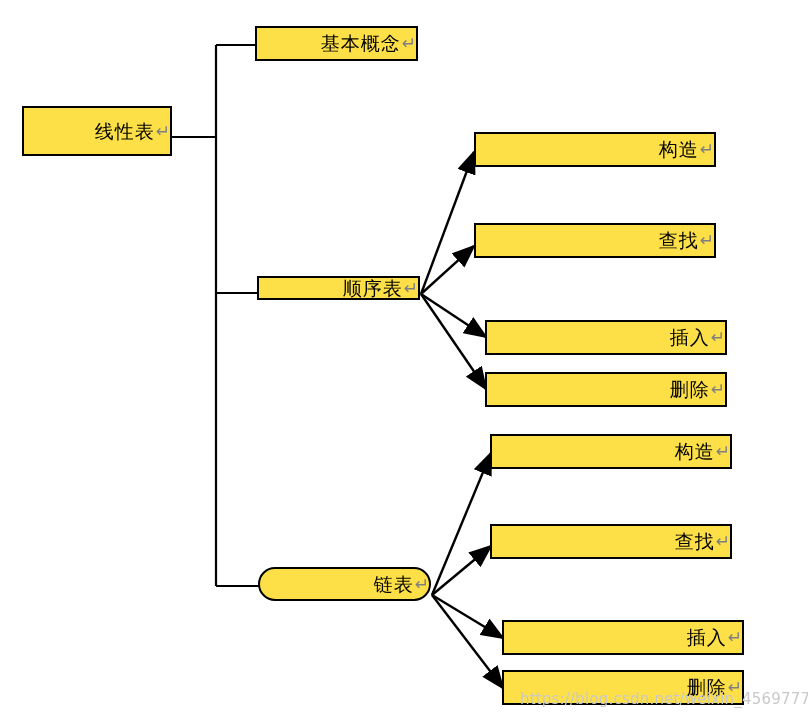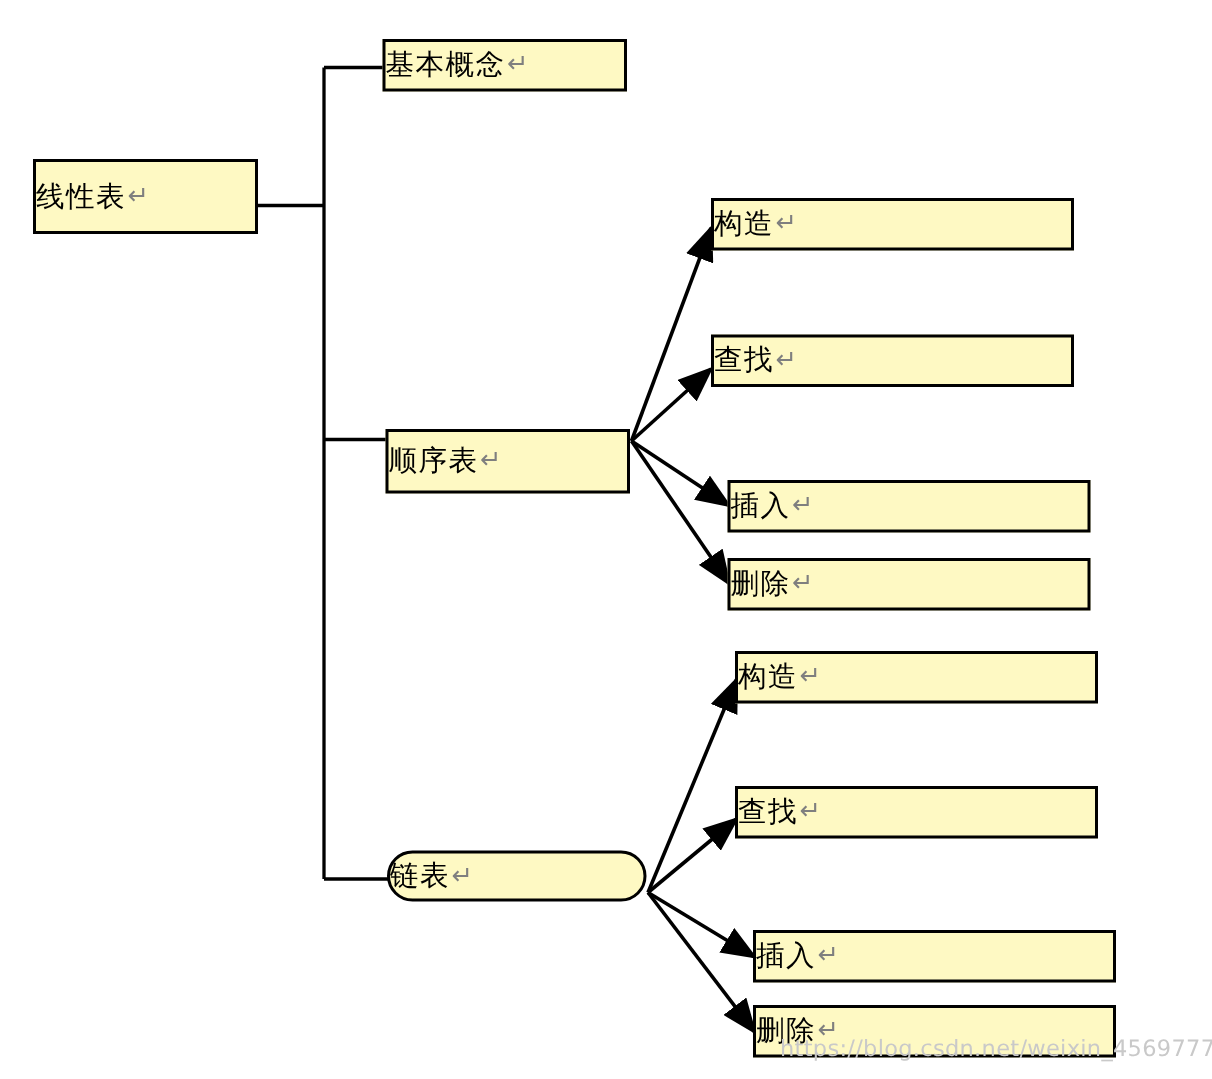--- a/index.html
+++ b/index.html
@@ -20,29 +20,30 @@
     left: 0;
     top: 0;
     width: 808px;
     height: 719px;
     pointer-events: none;
   }
   .node {
     position: absolute;
     box-sizing: border-box;
     border: 2px solid #000000;
-    background: #fef9c3;
+    background: #fde047;
     display: flex;
     align-items: center;
-    justify-content: flex-start;
+    justify-content: flex-end;
     color: #000000;
     font-size: 19px;
     line-height: 1;
     white-space: nowrap;
     letter-spacing: 1px;
+    padding-left: 48px;
   }
   .node .pilcrow {
     color: #7f7f7f;
     font-size: 17px;
     margin-left: 1px;
     letter-spacing: 0;
   }
   .watermark {
     position: absolute;
     left: 520px;
@@ -92,21 +93,21 @@
   <div class="node" id="n-root" style="left: 22px; top: 106px; width: 150px; height: 50px;">
     <span>线性表</span>
       <span class="pilcrow">↵</span>
   </div>
 
   <div class="node" id="n-basic" style="left: 255px; top: 26px; width: 163px; height: 35px;">
     <span>基本概念</span>
       <span class="pilcrow">↵</span>
   </div>
 
-  <div class="node" id="n-seq" style="left: 257px; top: 276px; width: 163px; height: 43px; margin-top: 10px;">
+  <div class="node" id="n-seq" style="left: 257px; top: 276px; width: 163px; height: 24px;">
     <span>顺序表</span>
       <span class="pilcrow">↵</span>
   </div>
 
   <div class="node" id="n-link" style="left: 258px; top: 567px; width: 173px; height: 34px; border-radius: 17px;">
     <span>链表</span>
       <span class="pilcrow">↵</span>
   </div>
 
   <div class="node" id="n-seq-construct" style="left: 474px; top: 132px; width: 242px; height: 35px;">

